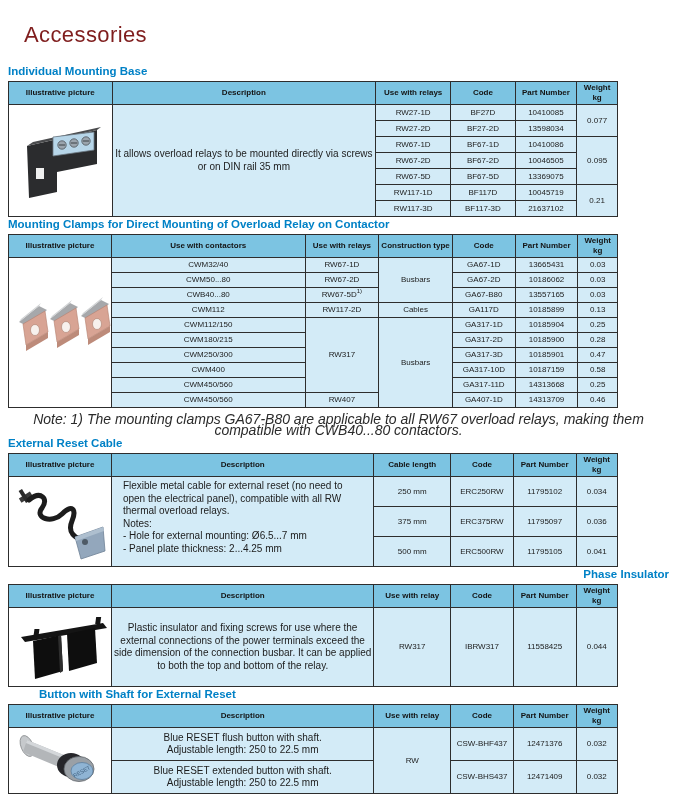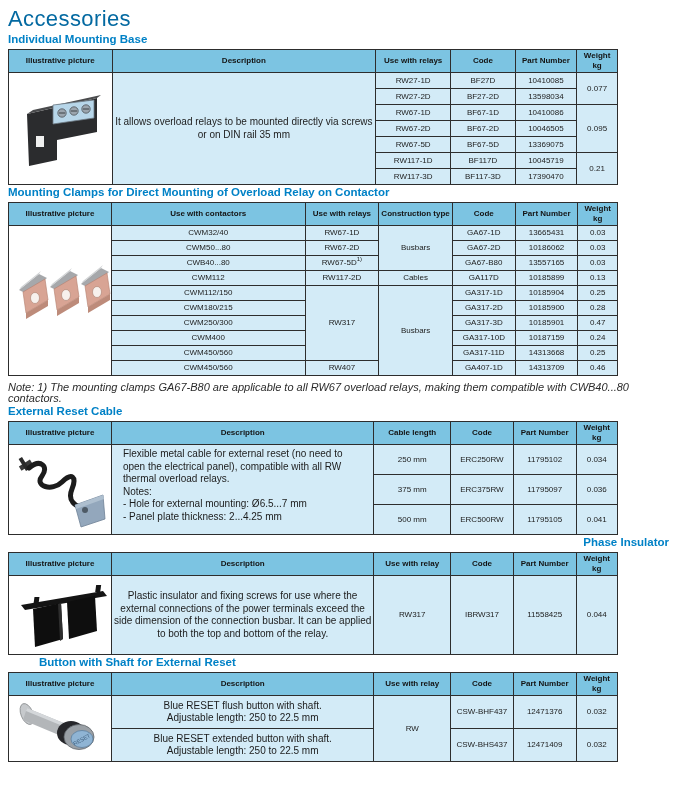--- a/index.html
+++ b/index.html
@@ -2,22 +2,22 @@
 <html><head>
 <meta charset="utf-8">
 <style>
   html,body{margin:0;padding:0;}
   body{
     width:677px;height:800px;overflow:hidden;background:#ffffff;
     font-family:"Liberation Sans",sans-serif;color:#1c1c1c;
   }
   .page{padding:6px 8px 0 8px;}
   .page-title{
-    font-size:22px;font-weight:normal;color:#0369a1;
-    margin:0;letter-spacing:.4px;line-height:26px;
+    font-size:22px;font-weight:normal;color:#7f1d1d;
+    margin:16px;letter-spacing:.4px;line-height:26px;
   }
   h2.section-heading{
     color:#0081c6;font-size:11.5px;font-weight:bold;
     margin:0 0 3px 0;line-height:14px;
   }
   .mt-a{margin-top:9px;}
   .mt-b{margin-top:14px;}
   .mt-c{margin-top:26px;}
   .mt-d{margin-top:21px;text-align:right;}
   .mt-e{margin-top:38px;padding-left:31px;}
@@ -33,22 +33,22 @@
   .t1 td{height:13px;}
   .t2 td{height:12px;}
   .t3 td{height:27px;}
   .t4 td{height:74px;}
   .t5 td{height:30px;}
   td.desc{font-size:10px;}
   td.desc-left{text-align:left;padding:3px 11px;vertical-align:top;}
   td.desc-left .dline{display:block;}
   sup{font-size:6px;line-height:0;}
   .note{
-    font-style:italic;font-size:11px;color:#2b2b2b;
-    margin:6px 0 0 0;line-height:11px;
+    font-style:italic;font-size:14px;color:#2b2b2b;
+    margin:6px 0 0 0;line-height:11px;text-align:center;
   }
   svg{display:block;margin:0 auto;}
 </style>
 </head>
 <body>
 
 <div class="page">
 
   <h1 class="page-title">Accessories</h1>
 
@@ -117,21 +117,21 @@
       </tr>
       <tr>
         <td>RW117-1D</td>
         <td>BF117D</td>
         <td>10045719</td>
         <td rowspan="2">0.21</td>
       </tr>
       <tr>
         <td>RW117-3D</td>
         <td>BF117-3D</td>
-        <td>17390470</td>
+        <td>21637102</td>
       </tr>
     </tbody>
   </table>
 
   <h2 class="section-heading mt-b">Mounting Clamps for Direct Mounting of Overload Relay on Contactor</h2>
   <table class="t2">
     <colgroup>
       <col style="width:16.9%">
         <col style="width:31.8%">
         <col style="width:12.1%">
@@ -224,21 +224,21 @@
       <tr>
         <td>CWM250/300</td>
         <td>GA317-3D</td>
         <td>10185901</td>
         <td>0.47</td>
       </tr>
       <tr>
         <td>CWM400</td>
         <td>GA317-10D</td>
         <td>10187159</td>
-        <td>0.24</td>
+        <td>0.58</td>
       </tr>
       <tr>
         <td>CWM450/560</td>
         <td>GA317-11D</td>
         <td>14313668</td>
         <td>0.25</td>
       </tr>
       <tr>
         <td>CWM450/560</td>
         <td>RW407</td>

